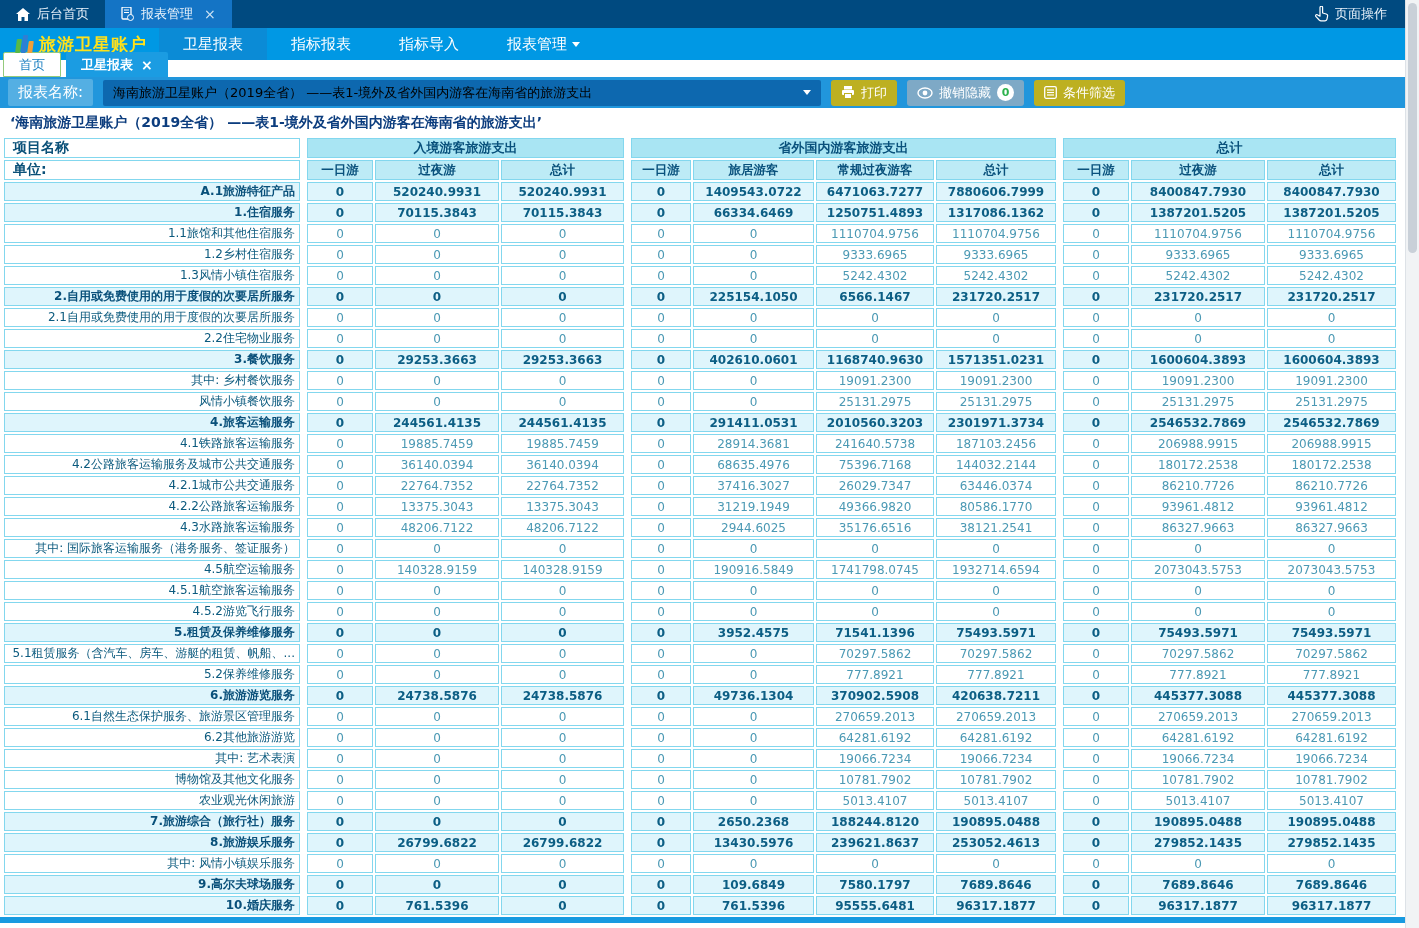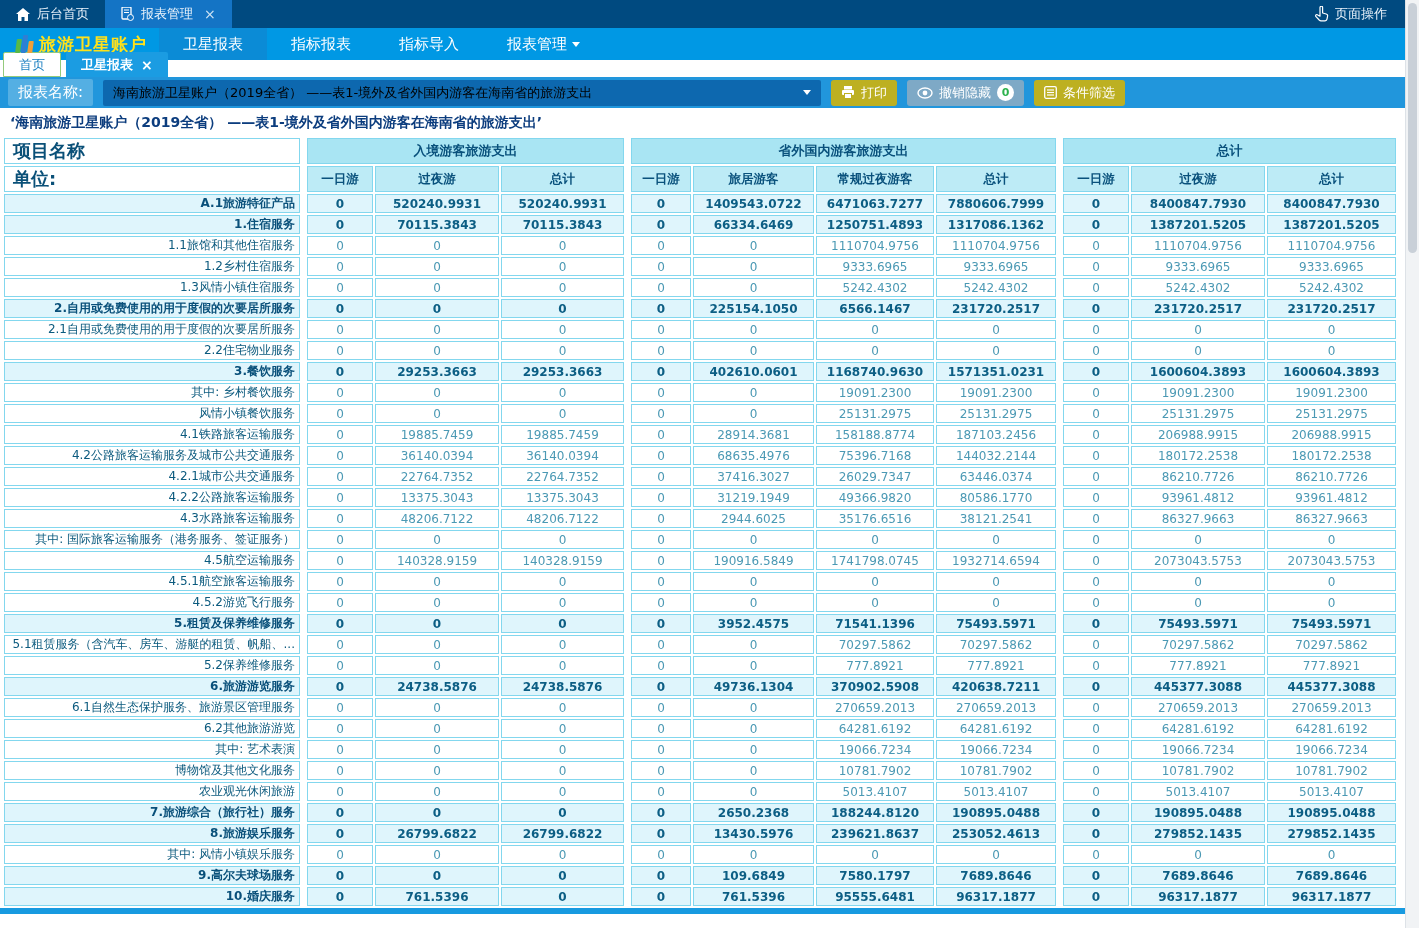--- a/index.html
+++ b/index.html
@@ -51,21 +51,21 @@
   
   .rtitle { padding:6px 0 4px 10px; color:#0c3d7e; font-weight:bold; font-size:14px; }
 
   
   .table-wrap { width:1405px; padding-left:2px; border-bottom:6px solid #189ae0; }
   table { border-collapse:separate; border-spacing:2px; }
   th,td { border:1px solid #83d7ee; font-size:12px; padding:0 4px; height:17px; white-space:nowrap; overflow:hidden; }
   th.sp, td.sp { border:none; background:#fff !important; padding:0; }
   .group-head { background:#a9e5f3; color:#09517c; font-weight:bold; font-size:13px; text-align:center; }
   .col-head { background:#bdebf6; color:#09517c; font-weight:bold; font-size:12.5px; text-align:center; }
-  .label-head { background:#fff; color:#0a5078; font-weight:bold; font-size:18px; text-align:left; padding-left:8px; }
+  .label-head { background:#fff; color:#0a5078; font-weight:bold; font-size:14px; text-align:left; padding-left:8px; }
   td.lbl { text-align:right; color:#0b5a7e; }
   td.num { text-align:center; color:#4b99b4; }
   tr.hl td { background:#dff5fc; font-weight:bold; }
   tr.hl td.num { color:#0c5e84; }
   tr.hl td.lbl { color:#09507a; }
 
   
   .scrollbar { position:fixed; top:0; right:0; width:14px; height:928px; background:#f1f3f5; border-left:1px solid #dde2e7; }
   .scroll-thumb { position:absolute; top:3px; left:2px; width:9px; height:250px; background:#c9d0d8; border-radius:5px; }
 
@@ -388,30 +388,46 @@
             <td class="sp"></td>
             <td class="num">0</td>
             <td class="num">0</td>
             <td class="num">25131.2975</td>
             <td class="num">25131.2975</td>
             <td class="sp"></td>
             <td class="num">0</td>
             <td class="num">25131.2975</td>
             <td class="num">25131.2975</td>
           </tr>
+          <tr class="hl">
+            <td class="lbl">4.旅客运输服务</td>
+            <td class="sp"></td>
+            <td class="num">0</td>
+            <td class="num">244561.4135</td>
+            <td class="num">244561.4135</td>
+            <td class="sp"></td>
+            <td class="num">0</td>
+            <td class="num">291411.0531</td>
+            <td class="num">2010560.3203</td>
+            <td class="num">2301971.3734</td>
+            <td class="sp"></td>
+            <td class="num">0</td>
+            <td class="num">2546532.7869</td>
+            <td class="num">2546532.7869</td>
+          </tr>
           <tr>
             <td class="lbl">4.1铁路旅客运输服务</td>
             <td class="sp"></td>
             <td class="num">0</td>
             <td class="num">19885.7459</td>
             <td class="num">19885.7459</td>
             <td class="sp"></td>
             <td class="num">0</td>
             <td class="num">28914.3681</td>
-            <td class="num">158188.8774</td>
+            <td class="num">241640.5738</td>
             <td class="num">187103.2456</td>
             <td class="sp"></td>
             <td class="num">0</td>
             <td class="num">206988.9915</td>
             <td class="num">206988.9915</td>
           </tr>
           <tr>
             <td class="lbl">4.2公路旅客运输服务及城市公共交通服务</td>
             <td class="sp"></td>
             <td class="num">0</td>

